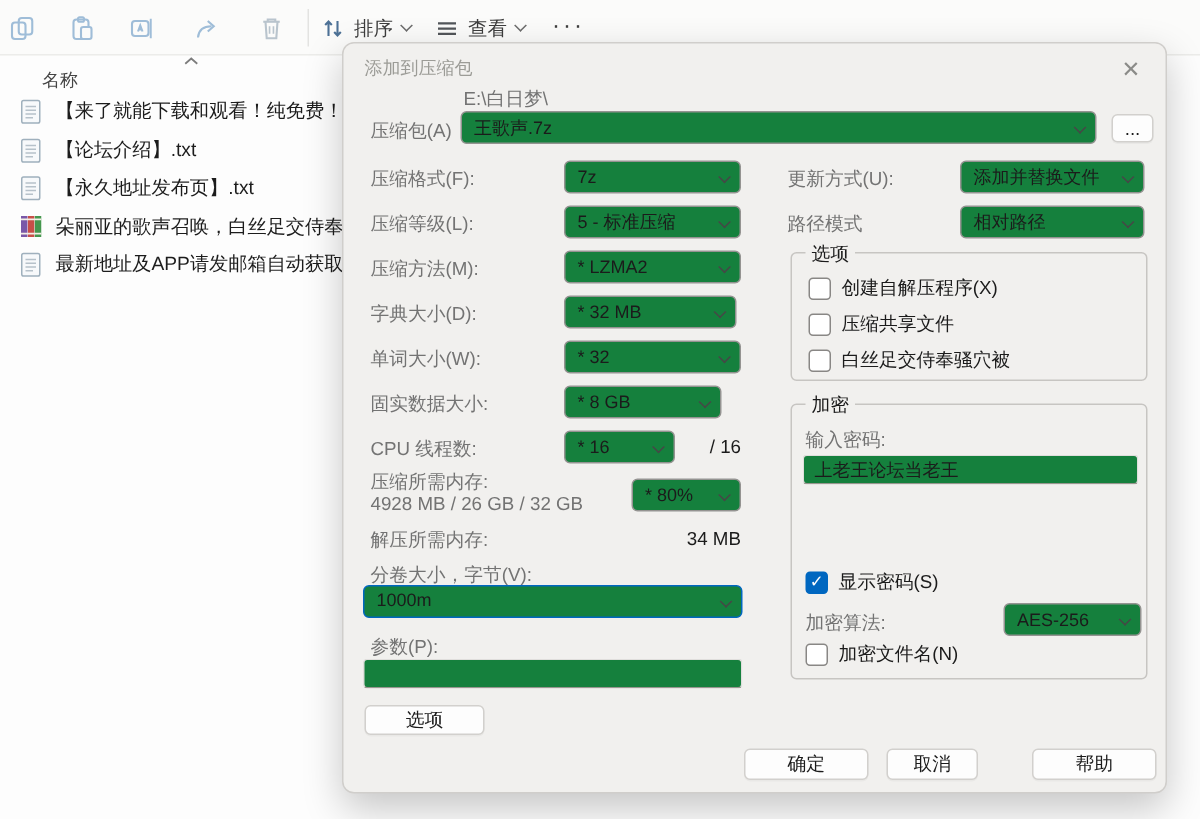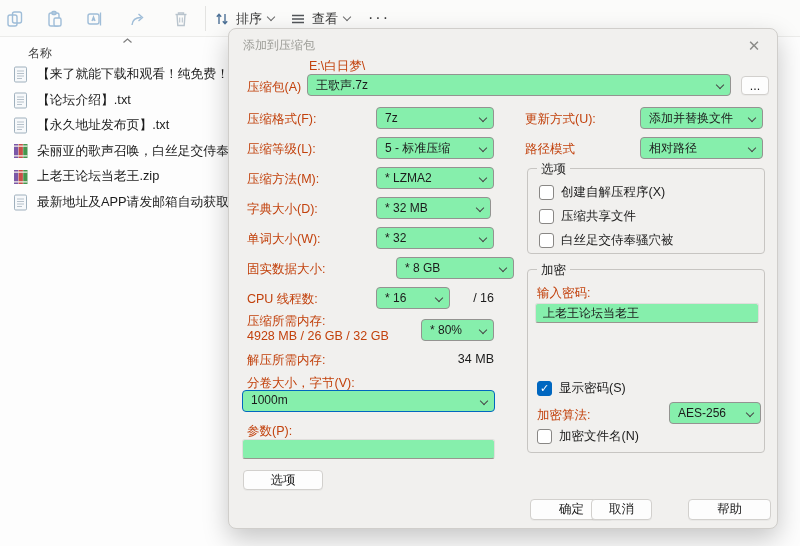--- a/index.html
+++ b/index.html
@@ -23,23 +23,23 @@
   .fname { font-size:12.8px; color:#1c1c1c; }
   .ficon { width:17px; height:17px; flex:0 0 17px; display:flex; align-items:center; justify-content:center; }
 
   
   .dialog { position:absolute; left:228px; top:28px; width:550px; height:501px; background:#f1f0ee;
             border:1px solid #d0cecb; border-radius:8px; box-shadow:0 10px 26px rgba(0,0,0,.22); }
   .dlg-title { position:absolute; left:14px; top:8px; font-size:12px; color:#9c9c97; }
   .dlg-close { position:absolute; right:12px; top:6px; width:22px; height:22px; display:flex; align-items:center;
                justify-content:center; color:#8b8b88; font-size:15px; border-radius:4px; cursor:default; }
 
-  .lbl { position:absolute; font-size:12.5px; color:#c2410c; white-space:nowrap; }
-
-  .combo, .txtfield, .btn { position:absolute; background:#86efac; font-size:12px; color:#1b1b1b; }
+  .lbl { position:absolute; font-size:12.5px; color:#737373; white-space:nowrap; }
+
+  .combo, .txtfield, .btn { position:absolute; background:#15803d; font-size:12px; color:#1b1b1b; }
   .combo { border:1px solid #949391; border-radius:4px; height:22px; line-height:20px; padding:0 20px 0 8px;
            white-space:nowrap; overflow:hidden; }
   .combo .chev { position:absolute; right:7px; top:7px; width:6px; height:6px; border-right:1.2px solid #474747;
                  border-bottom:1.2px solid #474747; transform:rotate(45deg); }
   .combo.focus { border:1.6px solid #0067c0; line-height:19px; }
   .txtfield { border:1px solid #e0dedc; border-bottom:1px solid #98968f; border-radius:3px; height:20px;
               line-height:18px; padding:0 7px; white-space:nowrap; overflow:hidden; }
   .btn { border:1px solid #d2d0cd; border-radius:4px; display:flex; align-items:center; justify-content:center;
          font-size:12.5px; background:#fdfdfd; box-shadow:0 1px 0 rgba(0,0,0,.03); }
 
@@ -162,31 +162,20 @@
             <rect x="1" y="1" width="4.3" height="14" fill="#7a58a8"></rect>
             <rect x="5.6" y="1" width="4.3" height="14" fill="#c84f48"></rect>
             <rect x="10.2" y="1" width="4.3" height="14" fill="#45974e"></rect>
             <path d="M1 3.2h13.5 M1 12.8h13.5" stroke="#f3efe6" stroke-width="1.2"></path>
           </svg>
       </span>
       <span class="fname">朵丽亚的歌声召唤，白丝足交侍奉骚穴被..</span>
     </div>
     <div class="file-row">
       <span class="ficon">
-        <svg width="16" height="16" viewBox="0 0 16 16">
-            <rect x="1" y="1" width="4.3" height="14" fill="#7a58a8"></rect>
-            <rect x="5.6" y="1" width="4.3" height="14" fill="#c84f48"></rect>
-            <rect x="10.2" y="1" width="4.3" height="14" fill="#45974e"></rect>
-            <path d="M1 3.2h13.5 M1 12.8h13.5" stroke="#f3efe6" stroke-width="1.2"></path>
-          </svg>
-      </span>
-      <span class="fname">上老王论坛当老王.zip</span>
-    </div>
-    <div class="file-row">
-      <span class="ficon">
         <svg width="15" height="17" viewBox="0 0 15 17">
             <rect x="1.5" y="1" width="12" height="15" rx="1.2" fill="#f7f9fb" stroke="#9fb0bd" stroke-width="1"></rect>
             <path d="M4 5h7 M4 7.5h7 M4 10h7 M4 12.5h5" stroke="#b6c1ca" stroke-width="1"></path>
           </svg>
       </span>
       <span class="fname">最新地址及APP请发邮箱自动获取！！！...</span>
     </div>
   </div>
 
   <div class="dialog">
@@ -220,21 +209,21 @@
     <div class="combo" style="left:147px; top:168px; width:115px;">
       <span>* 32 MB</span><span class="chev"></span>
     </div>
 
     <span class="lbl" style="left:18px; top:202px;">单词大小(W):</span>
     <div class="combo" style="left:147px; top:198px; width:118px;">
       <span>* 32</span><span class="chev"></span>
     </div>
 
     <span class="lbl" style="left:18px; top:232px;">固实数据大小:</span>
-    <div class="combo" style="left:147px; top:228px; width:118px;margin-left:20px;">
+    <div class="combo" style="left:147px; top:228px; width:105px;">
       <span>* 8 GB</span><span class="chev"></span>
     </div>
 
     <span class="lbl" style="left:18px; top:262px;">CPU 线程数:</span>
     <div class="combo" style="left:147px; top:258px; width:74px;">
       <span>* 16</span><span class="chev"></span>
     </div>
     <span class="rval" style="left:225px; top:262px; width:40px;">/ 16</span>
 
     <span class="lbl" style="left:18px; top:284px;">压缩所需内存:</span>
@@ -291,18 +280,18 @@
     </div>
     <span class="lbl" style="left:308px; top:378px;">加密算法:</span>
     <div class="combo" style="left:440px; top:373px; width:92px;">
       <span>AES-256</span><span class="chev"></span>
     </div>
     <div class="cb" style="left:308px; top:399px;">
       <span class="box"></span>
       <span>加密文件名(N)</span>
     </div>
 
-    <div class="btn" style="left:267px; top:470px; width:83px; height:21px;margin-left:34px;">确定</div>
+    <div class="btn" style="left:267px; top:470px; width:83px; height:21px;">确定</div>
     <div class="btn" style="left:362px; top:470px; width:61px; height:21px;">取消</div>
     <div class="btn" style="left:459px; top:470px; width:83px; height:21px;">帮助</div>
   </div>
 
 </div>
 
 </body></html>

